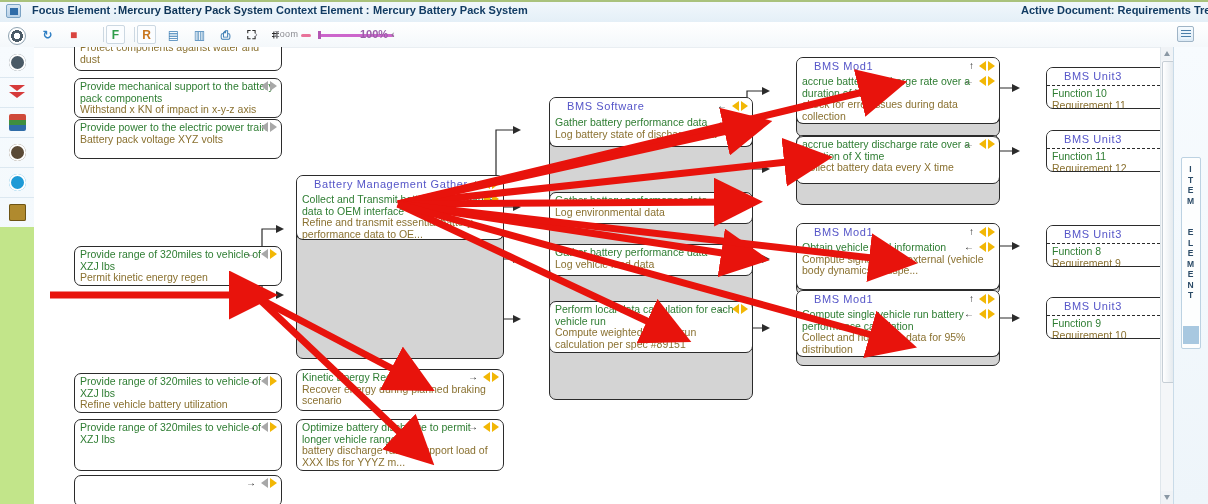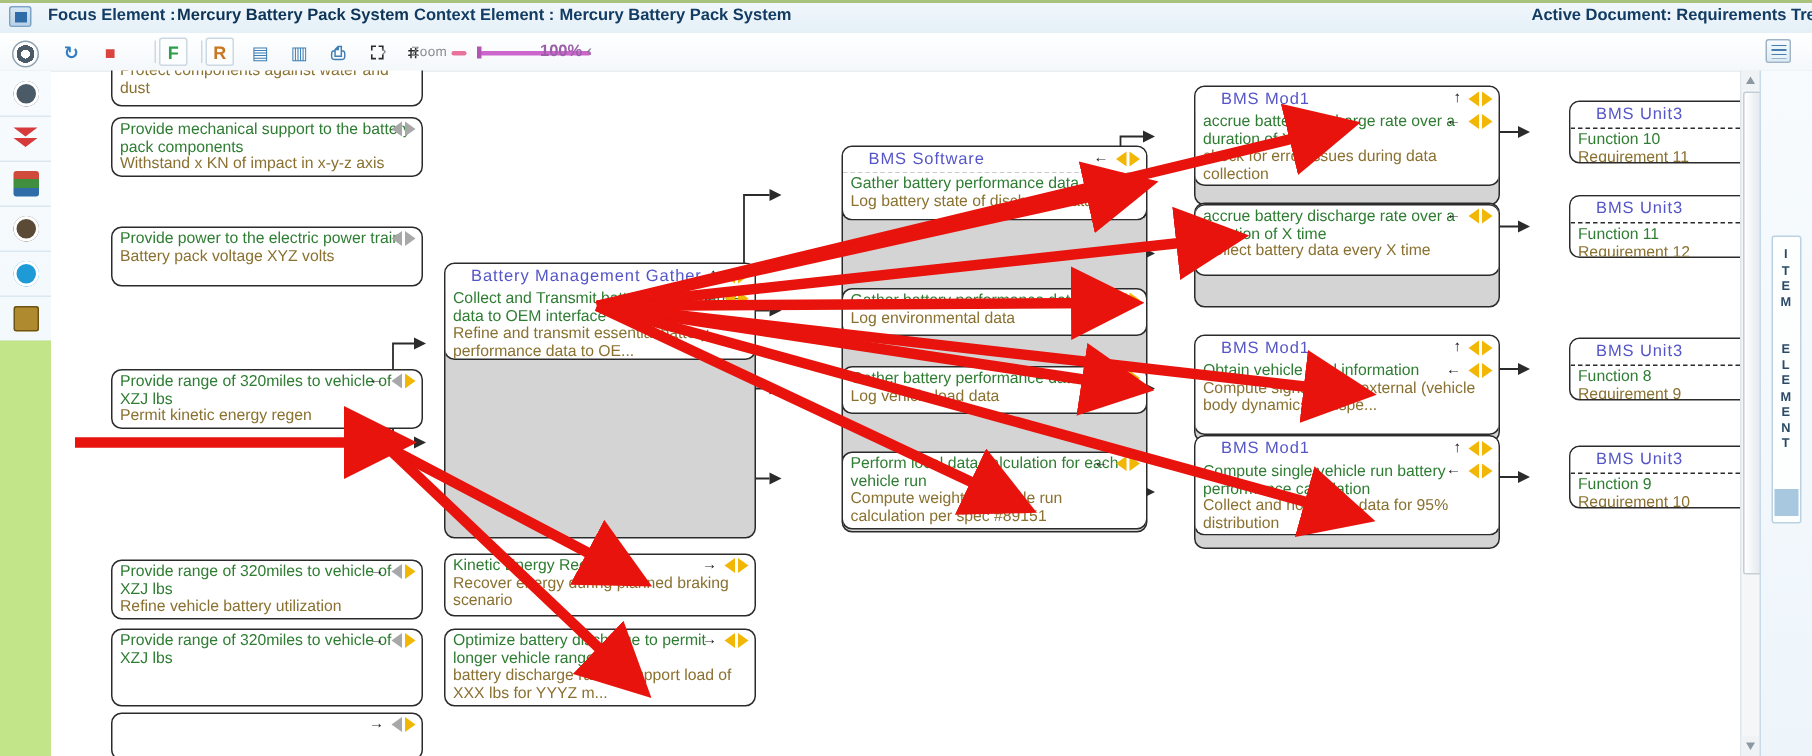--- a/index.html
+++ b/index.html
@@ -236,21 +236,21 @@
         <div class="node" style="left: 40px; top: 31px; width: 208px; height: 40px;">
           <div class="pad">
             <div class="fn">Provide mechanical support to the battery pack components</div>
             <div class="rq">Withstand x KN of impact in x-y-z axis</div>
           </div>
           <div class="navs" style="right: 4px; top: 2px;">
             <div class="tri tri-l gray"></div>
             <div class="tri tri-r gray"></div>
           </div>
         </div>
-        <div class="node" style="left: 40px; top: 72px; width: 208px; height: 40px; margin-top: 32px;">
+        <div class="node" style="left: 40px; top: 72px; width: 208px; height: 40px;">
           <div class="pad">
             <div class="fn">Provide power to the electric power train</div>
             <div class="rq">Battery pack voltage XYZ volts</div>
           </div>
           <div class="navs" style="right: 4px; top: 2px;">
             <div class="tri tri-l gray"></div>
             <div class="tri tri-r gray"></div>
           </div>
         </div>
         <div class="node" style="left: 40px; top: 199px; width: 208px; height: 40px;">
@@ -328,21 +328,21 @@
               <div class="fn">Collect and Transmit battery performance data to OEM interface</div>
               <div class="rq">Refine and transmit essential battery performance data to OE...</div>
             </div>
             <div class="navs" style="right: 4px; top: 2px;">
               <span class="arw">←</span>
               <div class="tri tri-l"></div>
               <div class="tri tri-r"></div>
             </div>
           </div>
         </div>
-        <div class="node grp" style="left: 527px; top: 50px; width: 204px; height: 258px;">
+        <div class="node grp" style="left: 515px; top: 50px; width: 204px; height: 303px;">
           <div class="node-hdr">
             <div class="ttl">BMS Software</div>
             <div class="navs" style="right: 4px; top: 3px;">
               <span class="arw">←</span>
               <div class="tri tri-l"></div>
               <div class="tri tri-r"></div>
             </div>
           </div>
           <div class="node" style="position: absolute; left: -1px; top: 17px; width: 204px; height: 32px; border-top: none; border-top-left-radius: 0px; border-top-right-radius: 0px;">
             <div class="pad">

